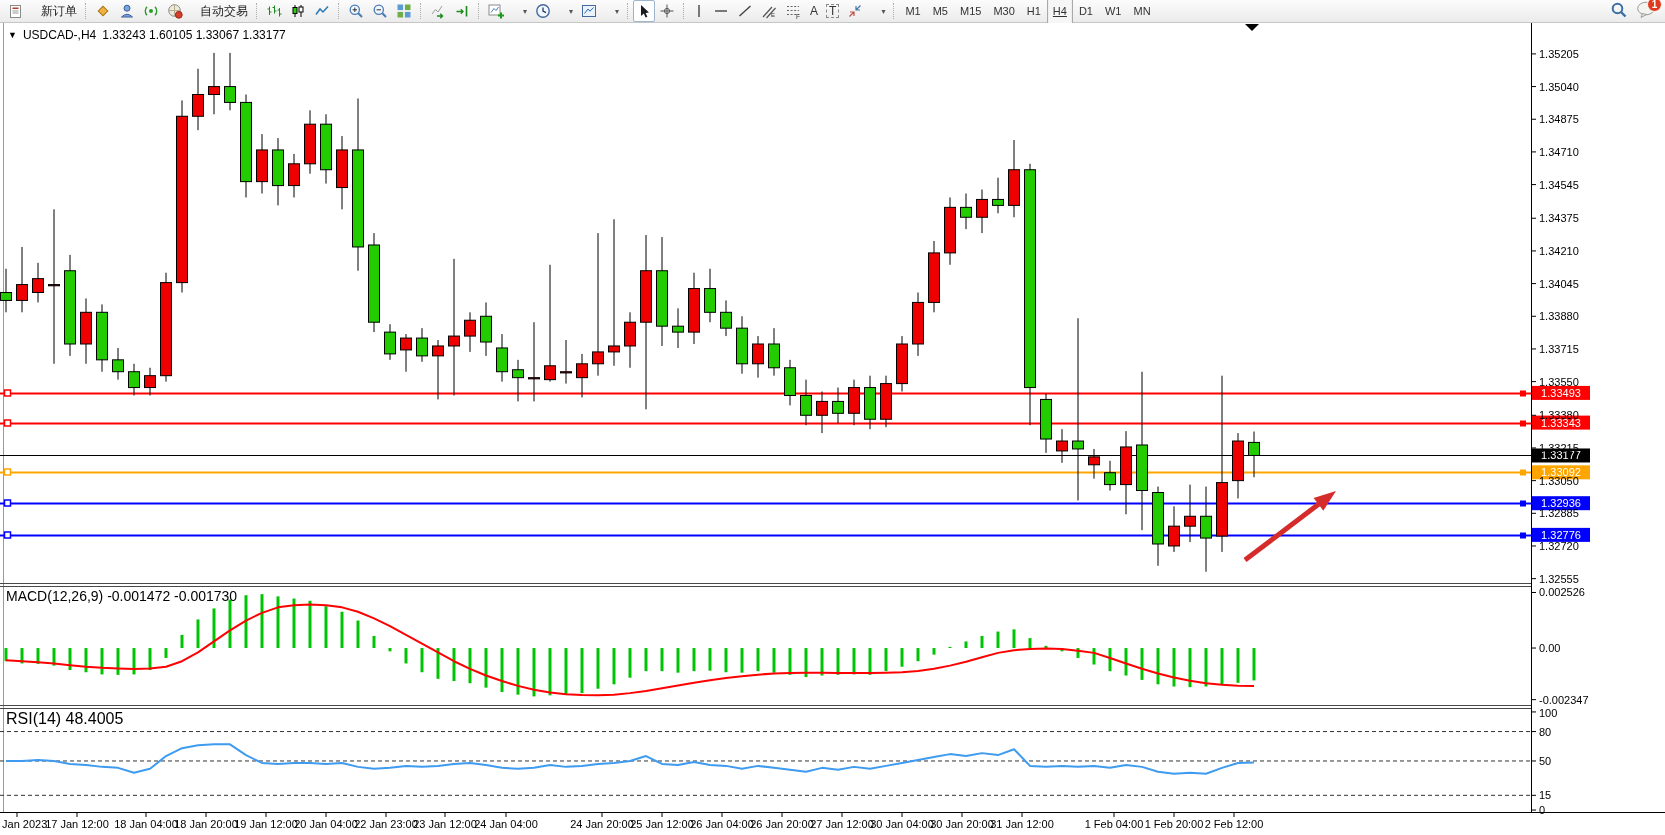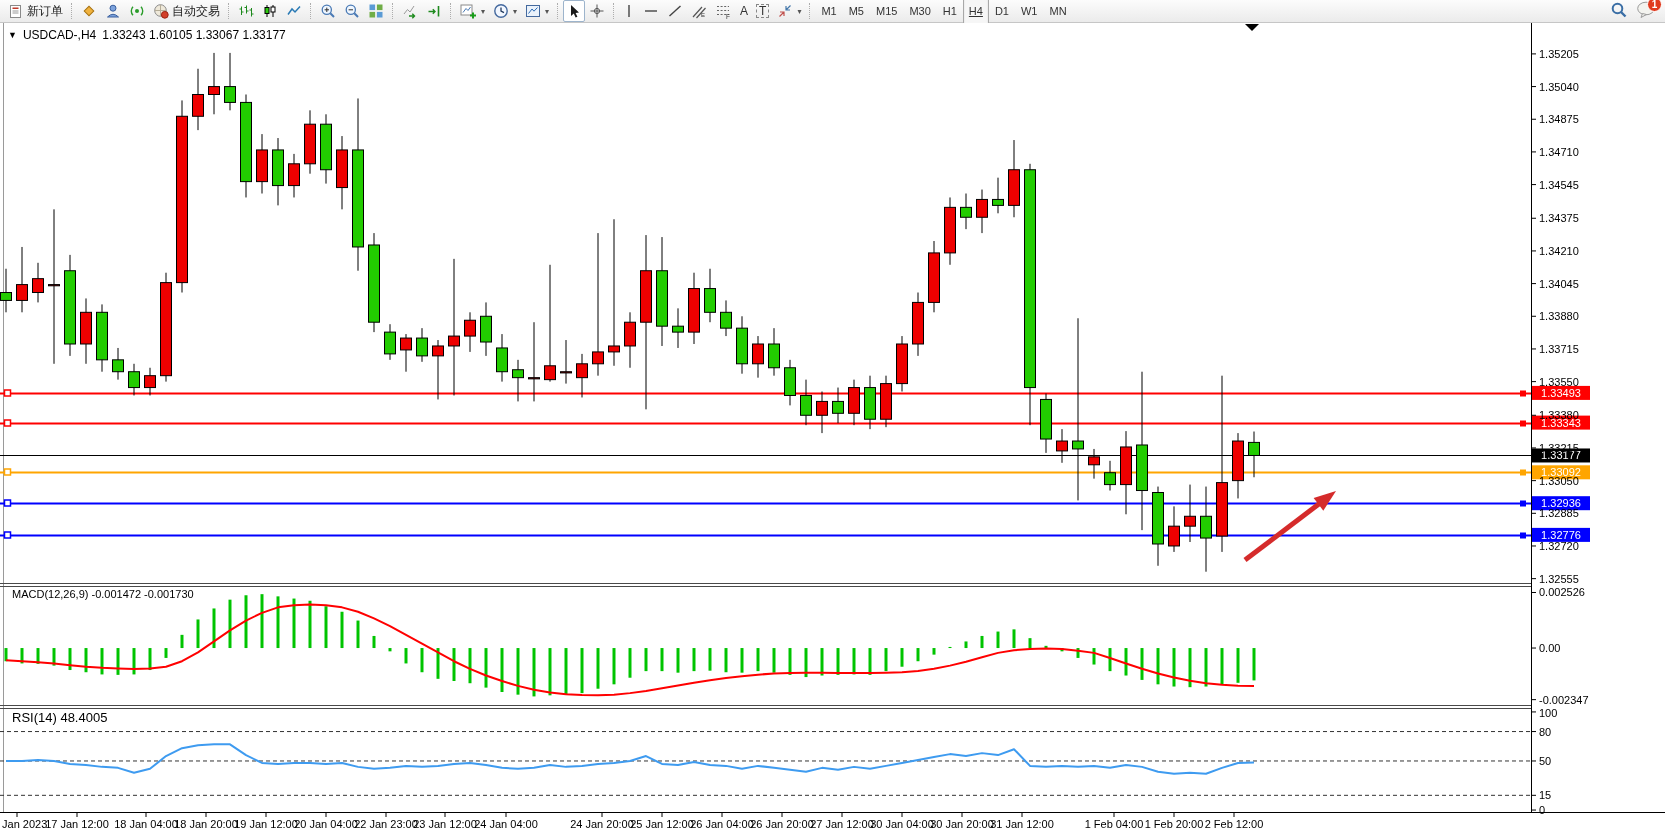--- a/index.html
+++ b/index.html
@@ -1,35 +1,35 @@
 <!DOCTYPE html>
 <html><head>
 <meta charset="utf-8">
 <style>
   html,body{margin:0;padding:0;background:#fff;width:1665px;height:835px;overflow:hidden;
     font-family:"Liberation Sans","DejaVu Sans",sans-serif;}
   #toolbar{position:absolute;left:0;top:0;width:1665px;height:23px;box-sizing:border-box;
     background:linear-gradient(#fcfcfc,#ebebeb);border-bottom:1px solid #c6c6c6;
     display:flex;align-items:center;padding:0 5px;font-size:12px;color:#222;}
-  .tbtn{height:20px;display:flex;align-items:center;justify-content:center;gap:3px;
+  .tbtn{height:20px;display:flex;align-items:center;justify-content:center;gap:17px;
     padding:0 3px;border:1px solid transparent;border-radius:2px;cursor:default;white-space:nowrap;}
   .tbtn.active{background:#fff;border:1px solid #9db4cc;}
   .tsep{width:1px;height:16px;border-left:1px dotted #adadad;margin:0 4px;}
   .caret{font-size:8px;color:#555;margin-left:1px;}
   .tf{padding:8px 5px;height:18px;font-size:11px;color:#333;display:flex;align-items:center;border:1px solid transparent;border-radius:2px;}
   .tf.active{background:#f6f6f6;border:1px solid #a8a8a8;box-shadow:inset 0 1px 2px rgba(0,0,0,.12);text-decoration:underline;}
   #tright{margin-left:auto;display:flex;align-items:center;gap:8px;padding-right:4px;}
   #notif{position:relative;}
   #notifbadge{position:absolute;top:-4px;right:-6px;background:#e03a1e;color:#fff;font-size:10px;
     font-weight:bold;border-radius:8px;min-width:13px;height:13px;display:flex;align-items:center;
     justify-content:center;border:1px solid #fff;}
   #chartwrap{position:absolute;left:0;top:23px;width:1665px;height:812px;background:#fff;}
   #chart-title{position:absolute;left:8px;top:5px;font-size:12px;color:#000;display:flex;gap:6px;align-items:center;}
-  #macd-label{position:absolute;left:12px;top:565px;font-size:11px;color:#000;}
-  #rsi-label{position:absolute;left:12px;top:687px;font-size:13px;color:#000;text-align:right;}
+  #macd-label{position:absolute;left:6px;top:565px;font-size:14px;color:#000;}
+  #rsi-label{position:absolute;left:6px;top:687px;font-size:16px;color:#000;text-align:right;}
   svg text{font-family:"Liberation Sans","DejaVu Sans",sans-serif;}
 </style>
 </head>
 <body>
 
 <div id="toolbar">
     <div class="tbtn">
       <span style="display: flex; align-items: center;">
         <svg width="15" height="15">
           <rect x="1.5" y="1.5" width="10" height="12" fill="#fff" stroke="#8a8a8a"></rect>

